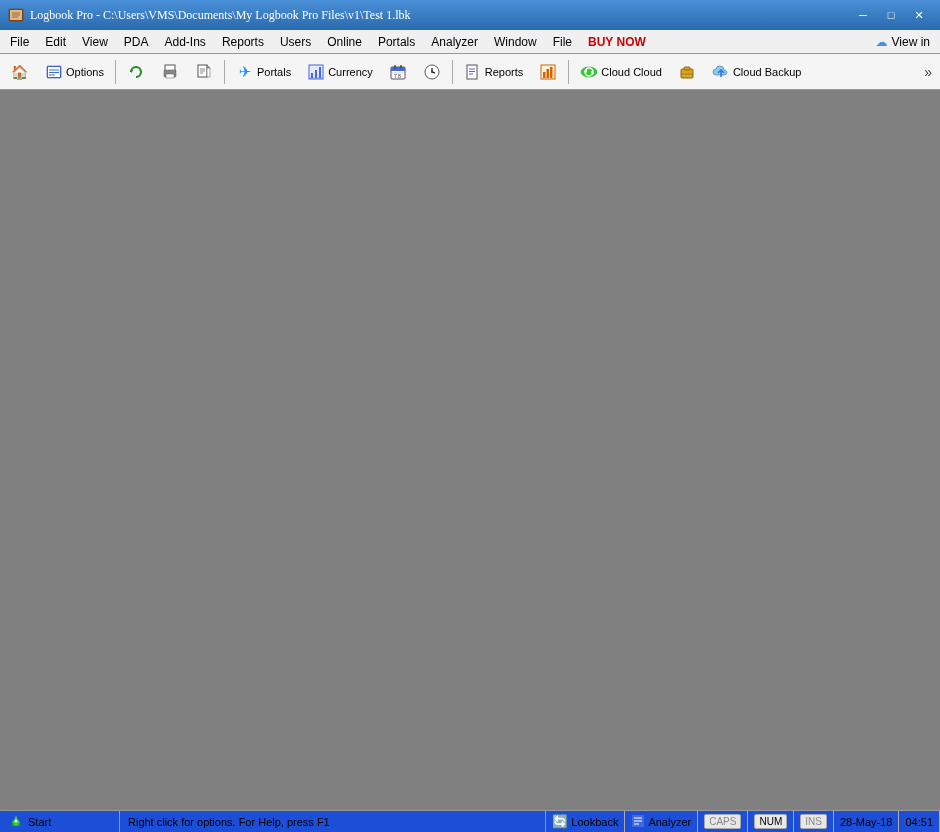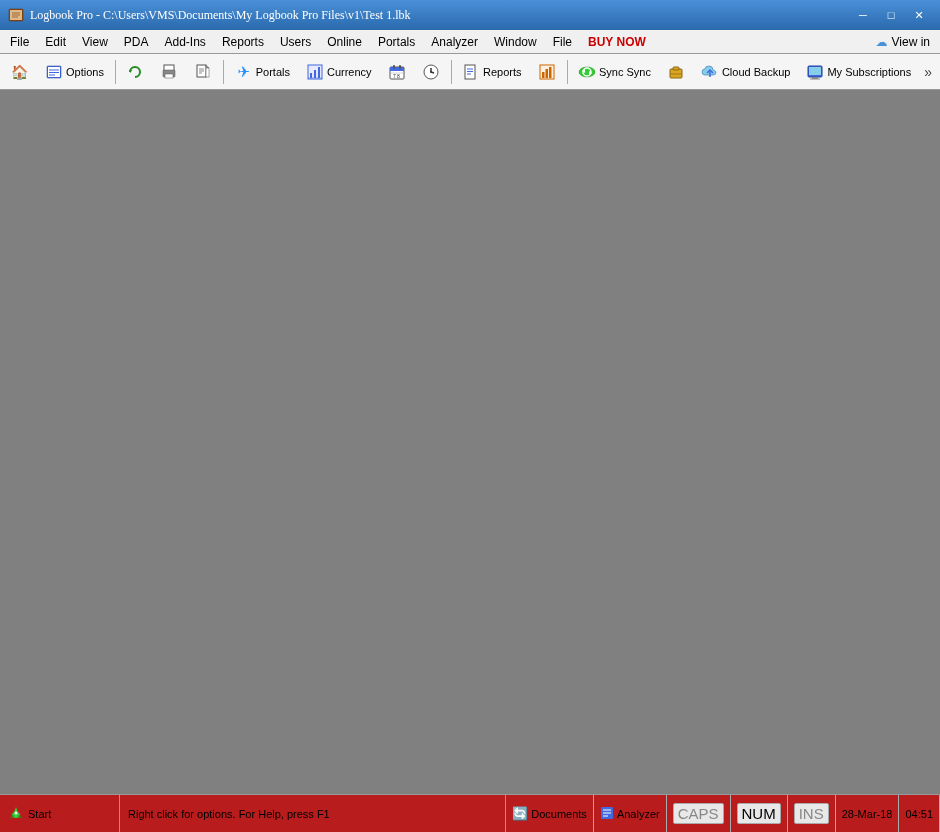--- a/index.html
+++ b/index.html
@@ -132,22 +132,22 @@
     }
 
     
     #main-content {
       flex: 1;
       background: #808080;
     }
 
     
     #status-bar {
-      height: 38px;
-      background: #b91c1c;
+      height: 22px;
+      background: #1d4ed8;
       border-top: 1px solid #999;
       display: flex;
       align-items: center;
       font-size: 11px;
     }
     #status-start {
       display: flex;
       align-items: center;
       padding: 0 8px;
       gap: 4px;
@@ -169,21 +169,21 @@
     .status-item {
       display: flex;
       align-items: center;
       padding: 0 6px;
       height: 100%;
       gap: 3px;
       border-right: 1px solid #aaa;
       font-size: 11px;
     }
     .status-label {
-      font-size: 15px;
+      font-size: 10px;
       padding: 1px 4px;
       border: 1px solid #aaa;
       background: #e8e8e8;
       color: #888;
       border-radius: 2px;
     }
     .status-label.active {
       color: #000;
     }
 
@@ -356,21 +356,21 @@
   <button class="toolbar-btn">
     <span class="toolbar-icon">
       <svg width="18" height="16" viewBox="0 0 18 16">
         <ellipse cx="9" cy="8" rx="8" ry="5" fill="#32CD32" stroke="#1a8a1a" stroke-width="0.5"></ellipse>
         <path d="M5 8 A4 4 0 0 1 9 4 A4 4 0 0 1 13 8" fill="none" stroke="white" stroke-width="1.5"></path>
         <path d="M5 8 A4 4 0 0 0 9 12 A4 4 0 0 0 13 8" fill="none" stroke="white" stroke-width="1.5"></path>
         <polygon points="4,7 7,5 7,9" fill="white"></polygon>
         <polygon points="14,9 11,7 11,11" fill="white"></polygon>
       </svg>
     </span>
-    <span>Sync Sync</span>
+    <span>Cloud Cloud</span>
   </button>
 
   <button class="toolbar-btn">
     <span class="toolbar-icon">
       <svg width="16" height="16" viewBox="0 0 16 16">
         <rect x="2" y="5" width="12" height="9" rx="1" fill="#DAA520" stroke="#8B6914" stroke-width="1"></rect>
         <rect x="5" y="3" width="6" height="3" rx="1" fill="#DAA520" stroke="#8B6914" stroke-width="1"></rect>
         <line x1="2" y1="10" x2="14" y2="10" stroke="#8B6914" stroke-width="0.7"></line>
       </svg>
     </span>
@@ -380,31 +380,20 @@
     <span class="toolbar-icon">
       <svg width="18" height="16" viewBox="0 0 18 16">
         <path d="M4 11 Q1 11 1 8 Q1 5 4 5 Q4 2 8 2 Q12 2 12 6 Q14 6 15 8 Q15 11 12 11 Z" fill="#87CEEB" stroke="#4682B4" stroke-width="0.7"></path>
         <path d="M6 9 L9 6 L12 9" fill="none" stroke="#4169E1" stroke-width="1.5"></path>
         <line x1="9" y1="6" x2="9" y2="13" stroke="#4169E1" stroke-width="1.5"></line>
       </svg>
     </span>
     <span>Cloud Backup</span>
   </button>
 
-  <button class="toolbar-btn">
-    <span class="toolbar-icon">
-      <svg width="16" height="16" viewBox="0 0 16 16">
-        <rect x="1" y="2" width="14" height="11" rx="1" fill="#4169E1" stroke="#2040A0" stroke-width="1"></rect>
-        <rect x="2" y="3" width="12" height="8" fill="#87CEEB"></rect>
-        <rect x="5" y="13" width="6" height="2" fill="#888"></rect>
-        <line x1="3" y1="15" x2="13" y2="15" stroke="#888" stroke-width="1"></line>
-      </svg>
-    </span>
-    <span>My Subscriptions</span>
-  </button>
 
   <div id="toolbar-expand">»</div>
 </div>
 
 <div id="main-content"></div>
 
 <div id="status-bar">
   <div id="status-start">
     <span>
       <svg width="16" height="16" viewBox="0 0 16 16">
@@ -415,21 +404,21 @@
         <circle cx="8" cy="8" r="1.5" fill="white"></circle>
       </svg>
     </span>
     <span>Start</span>
   </div>
   <div id="status-help">Right click for options. For Help, press F1</div>
   <div id="status-right">
 
     <div class="status-item">
       <span style="color:#32CD32; font-size:13px;">🔄</span>
-      <span>Documents</span>
+      <span>Lookback</span>
     </div>
 
     <div class="status-item">
       <span>
         <svg width="14" height="14" viewBox="0 0 14 14">
           <rect x="1" y="1" width="12" height="12" rx="1" fill="#4169E1"></rect>
           <line x1="3" y1="4" x2="11" y2="4" stroke="white" stroke-width="1"></line>
           <line x1="3" y1="7" x2="11" y2="7" stroke="white" stroke-width="1"></line>
           <line x1="3" y1="10" x2="8" y2="10" stroke="white" stroke-width="1"></line>
         </svg>
@@ -443,20 +432,20 @@
 
     <div class="status-item">
       <span class="status-label active">NUM</span>
     </div>
 
     <div class="status-item">
       <span class="status-label">INS</span>
     </div>
 
     <div class="status-item">
-      <span>28-Mar-18</span>
+      <span>28-May-18</span>
     </div>
 
     <div class="status-item">
       <span>04:51</span>
     </div>
   </div>
 </div>
 
 </body></html>

